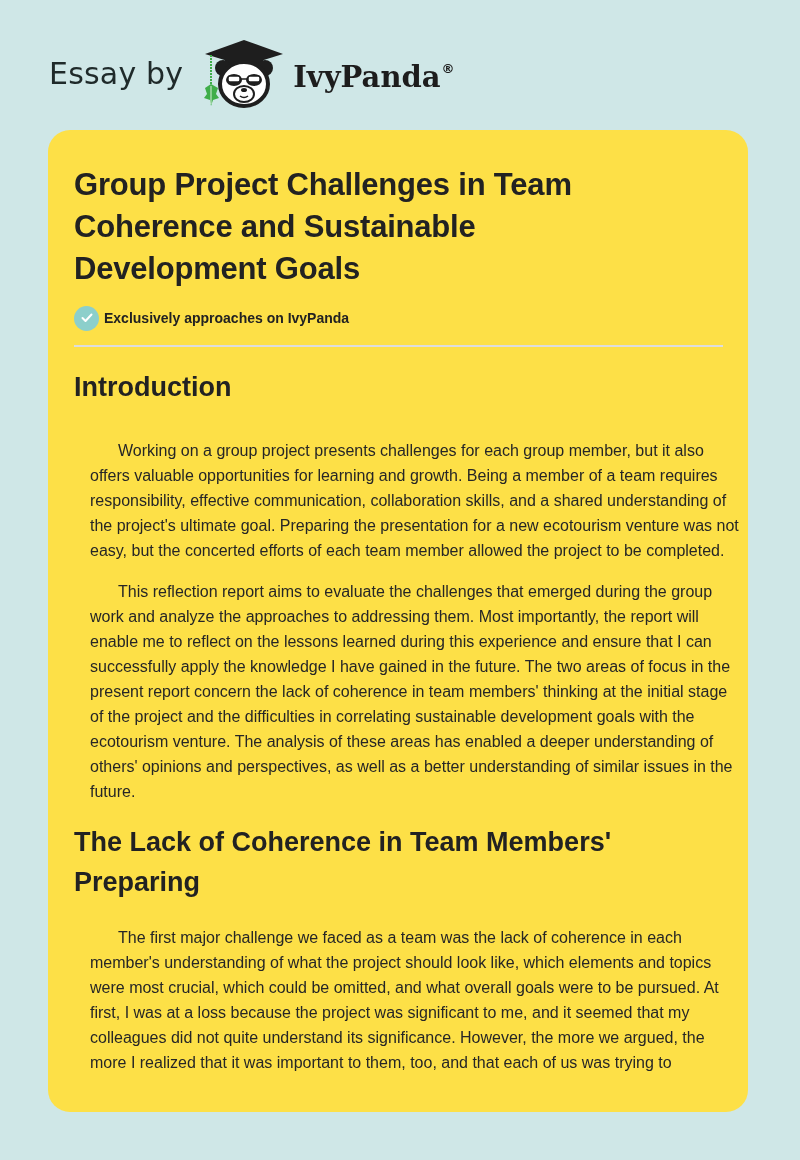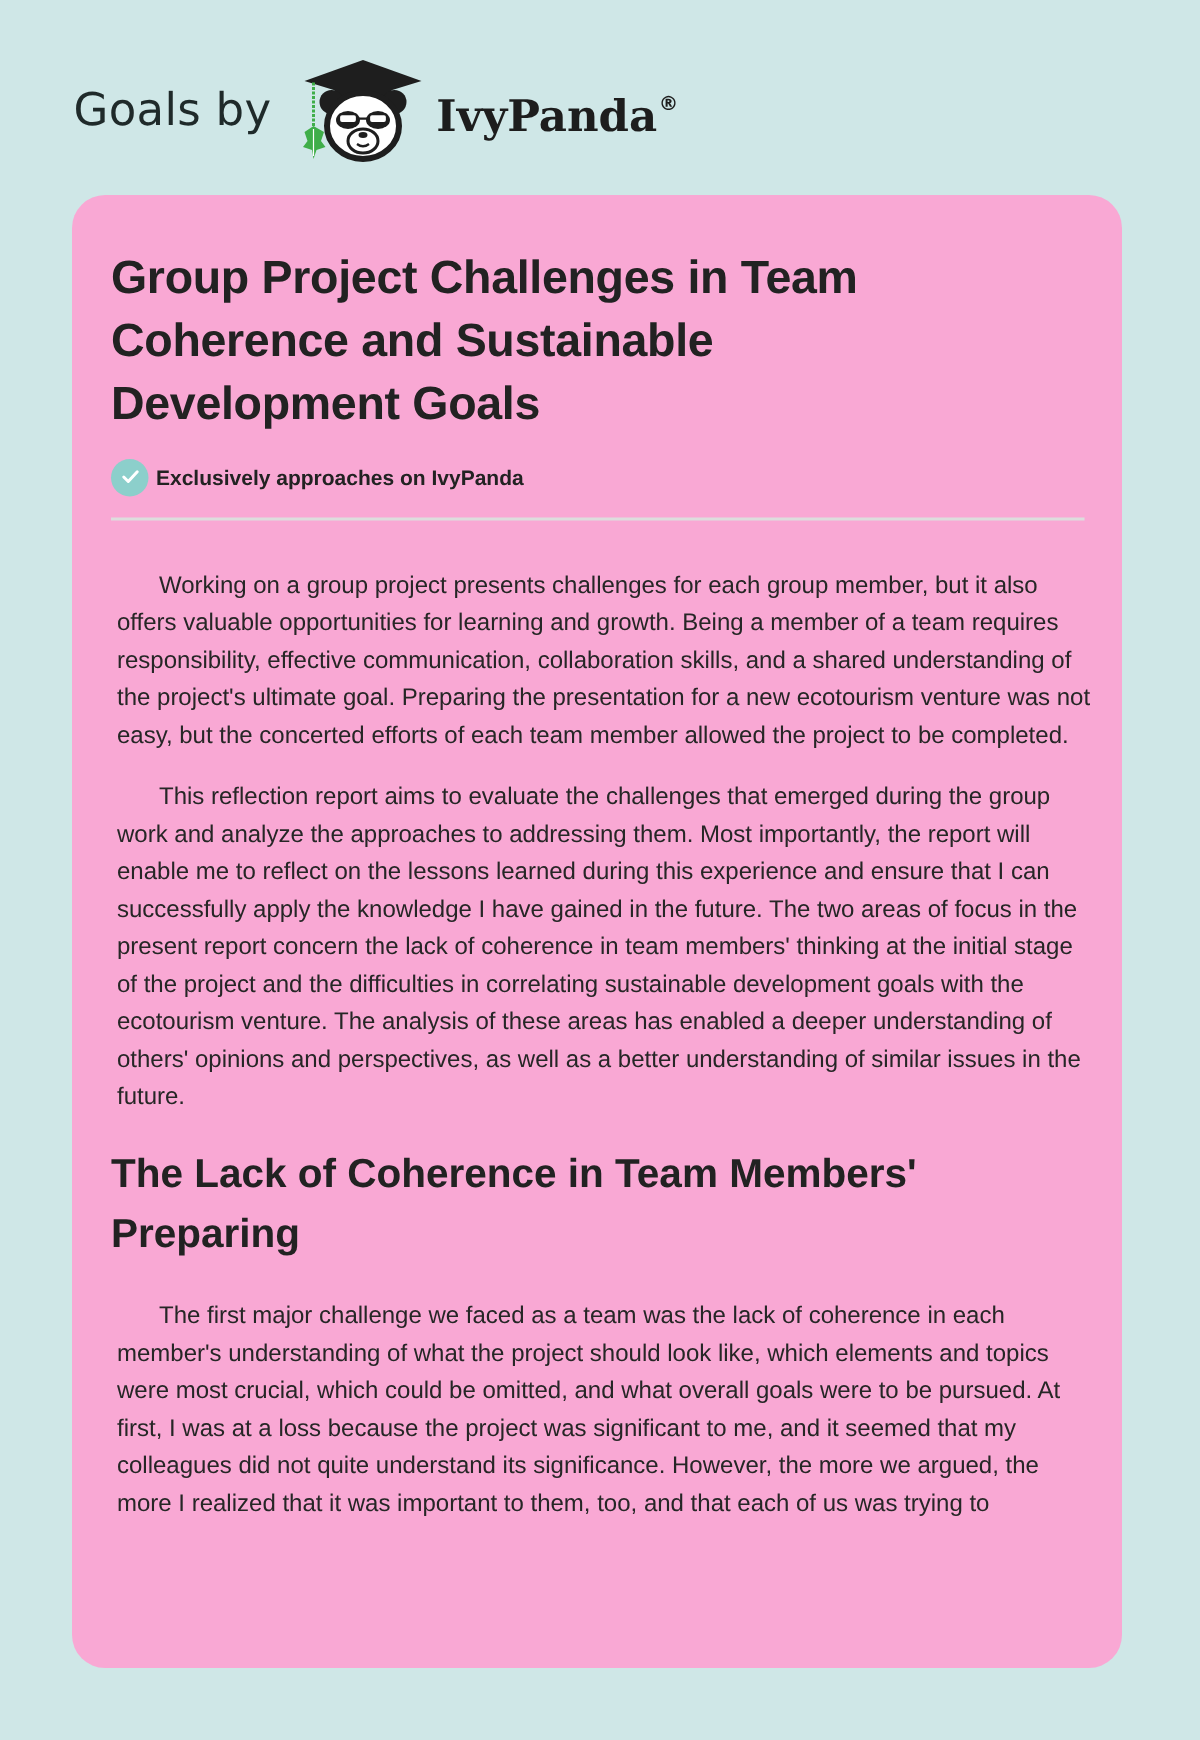--- a/index.html
+++ b/index.html
@@ -51,21 +51,21 @@
     position: relative;
     top: -14px;
     margin-left: 1px;
   }
   .card {
     position: absolute;
     left: 48px;
     top: 130px;
     width: 700px;
     height: 982px;
-    background: #f9a8d4;
+    background: #fde047;
     border-radius: 22px;
     overflow: hidden;
   }
   .card-inner {
     padding: 34px 26px 0 26px;
   }
   .title {
     font-family: "Liberation Sans", sans-serif;
     font-weight: bold;
     font-size: 31px;
@@ -107,34 +107,34 @@
     font-weight: bold;
     font-size: 27px;
     line-height: 40px;
     color: #222222;
     margin: 20px 0 0 0;
   }
   .para {
     font-size: 16px;
     line-height: 25px;
     color: #262626;
-    margin: 4px;
+    margin: 16px;
     text-indent: 28px;
     width: 652px;
   }
   .intro-p1 { margin-top: 31px; }
   .intro-p2 { margin-top: 16px; }
   .h2-second { margin-top: 18px; line-height: 40px; width: 620px; }
   .sec2-p1 { margin-top: 23px; }
 </style>
 </head>
 <body>
 
 <header class="brand">
-  <span class="brand-prefix">Goals by</span>
+  <span class="brand-prefix">Essay by</span>
   <span class="panda">
     <svg width="86" height="76" viewBox="0 0 86 76">
 
       <polygon points="43,6 82,20 43,32 4,20" fill="#1e1e1e"></polygon>
       <rect x="24" y="22" width="38" height="10" fill="#1e1e1e"></rect>
 
       <line x1="10" y1="21" x2="10" y2="52" stroke="#3fae49" stroke-width="2" stroke-dasharray="2,1"></line>
 
       <path d="M10,50 L4,54 L6,60 L3,64 L9,66 L10,72 L12,66 L18,64 L15,60 L17,54 Z" fill="#3fae49"></path>
       <line x1="10" y1="52" x2="10" y2="70" stroke="#ffffff" stroke-width="0.8"></line>
@@ -166,19 +166,20 @@
       <span class="check-badge">
         <svg width="12" height="10" viewBox="0 0 12 10">
           <path d="M1.5,5 L4.5,8 L10.5,1.5" stroke="#ffffff" stroke-width="2" fill="none" stroke-linecap="round" stroke-linejoin="round"></path>
         </svg>
       </span>
       <span class="exclusive-text">Exclusively approaches on IvyPanda</span>
     </div>
 
     <div class="divider"></div>
 
+    <h2 class="h2">Introduction</h2>
     <p class="para intro-p1">Working on a group project presents challenges for each group member, but it also offers valuable opportunities for learning and growth. Being a member of a team requires responsibility, effective communication, collaboration skills, and a shared understanding of the project's ultimate goal. Preparing the presentation for a new ecotourism venture was not easy, but the concerted efforts of each team member allowed the project to be completed.</p>
     <p class="para intro-p2">This reflection report aims to evaluate the challenges that emerged during the group work and analyze the approaches to addressing them. Most importantly, the report will enable me to reflect on the lessons learned during this experience and ensure that I can successfully apply the knowledge I have gained in the future. The two areas of focus in the present report concern the lack of coherence in team members' thinking at the initial stage of the project and the difficulties in correlating sustainable development goals with the ecotourism venture. The analysis of these areas has enabled a deeper understanding of others' opinions and perspectives, as well as a better understanding of similar issues in the future.</p>
 
     <h2 class="h2 h2-second">The Lack of Coherence in Team Members' Preparing</h2>
     <p class="para sec2-p1">The first major challenge we faced as a team was the lack of coherence in each member's understanding of what the project should look like, which elements and topics were most crucial, which could be omitted, and what overall goals were to be pursued. At first, I was at a loss because the project was significant to me, and it seemed that my colleagues did not quite understand its significance. However, the more we argued, the more I realized that it was important to them, too, and that each of us was trying to</p>
   </div>
 </main>
 
 </body></html>

